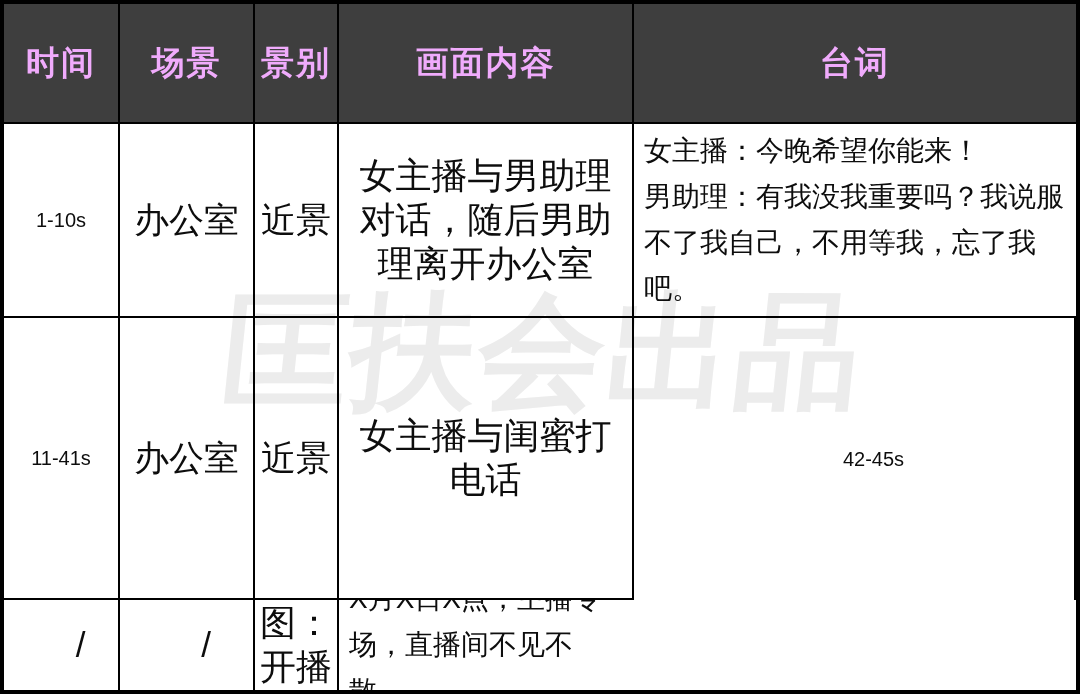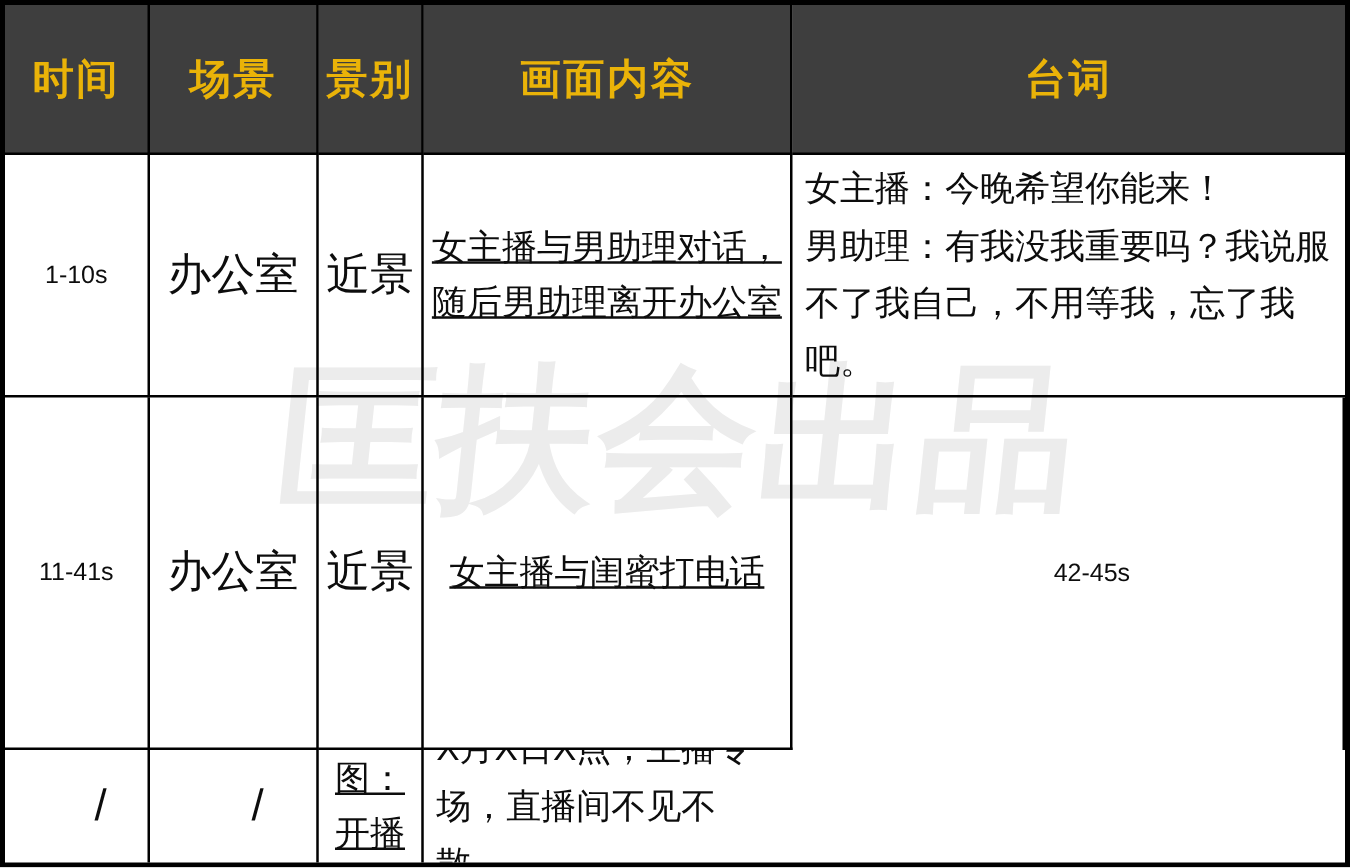--- a/index.html
+++ b/index.html
@@ -50,38 +50,37 @@
     background: transparent;
     color: #0d0d0d;
     font-size: 35px;
     line-height: 44px;
     overflow: hidden;
   }
   .cell.last-col { border-right: none; }
   .cell.last-row { border-bottom: none; padding-left: 39px; }
   .cell.header {
     background: #3e3e3e;
-    color: #eab308;
+    color: #f0abfc;
     font-size: 33px;
     font-weight: bold;
     letter-spacing: 2px;
   }
   .cell.dialogue {
     justify-content: flex-start;
     text-align: left;
     font-size: 28px;
     line-height: 46px;
     padding: 4px 6px 4px 10px;
     white-space: pre-line;
   }
   .cell.visual {
-    font-size: 28px;
+    font-size: 36px;
     line-height: 44px;
     padding: 12px 4px;
-    text-decoration: underline;
   }
   .cell.time { font-size: 20px; }
 </style>
 </head>
 <body>
 
 <div class="page">
 
   <div class="watermark">匡扶会出品</div>
 

